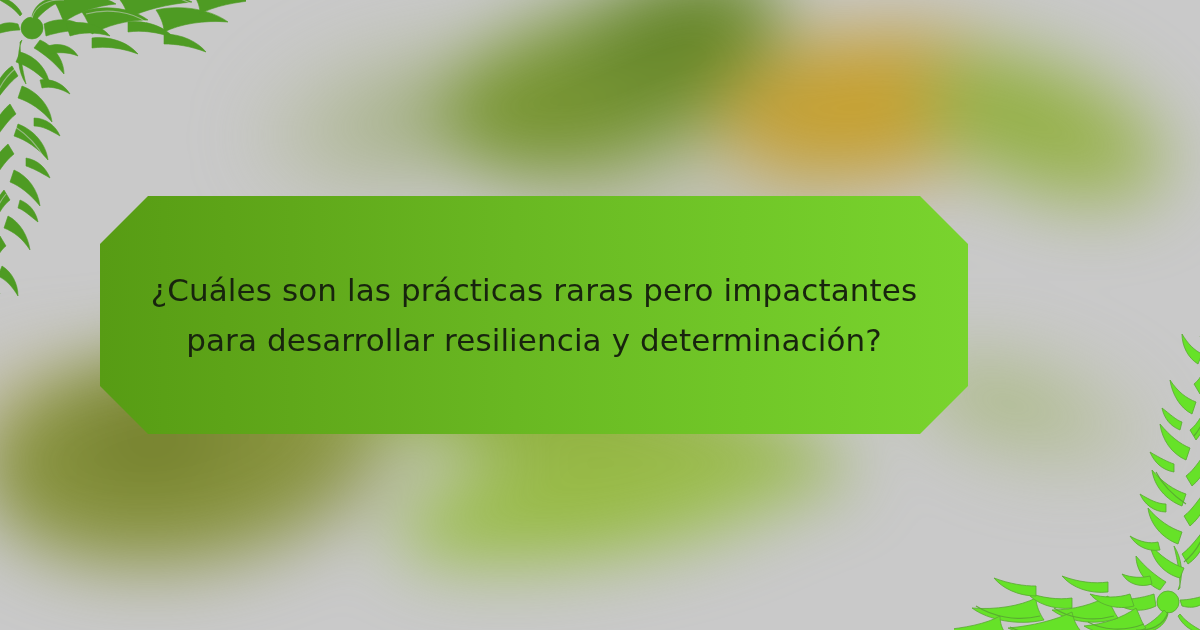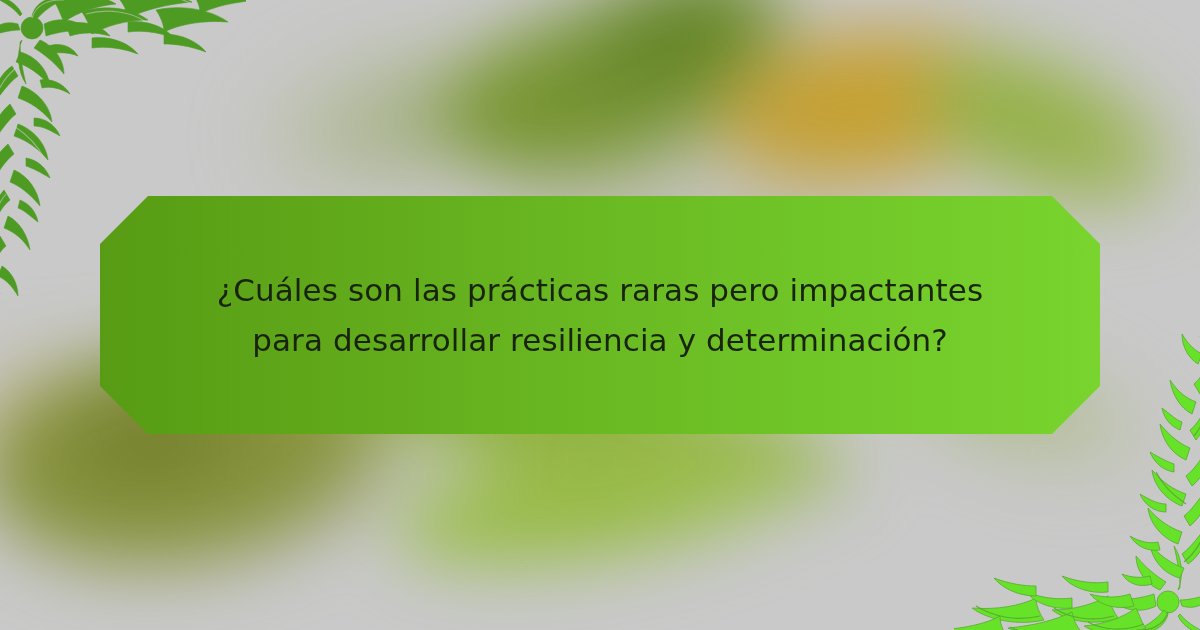--- a/index.html
+++ b/index.html
@@ -125,21 +125,21 @@
     right: -4px; bottom: -6px;
     width: 250px; height: 320px;
     transform: rotate(180deg);
   }
 
   
   .banner {
     position: absolute;
     left: 100px;
     top: 196px;
-    width: 1000px;
+    width: 868px;
     height: 238px;
     background: linear-gradient(90deg, #579c14 0%, #60a81a 22%, #69b822 48%, #71c728 74%, #79d42e 100%);
     clip-path: polygon(
       48px 0,
       calc(100% - 48px) 0,
       100% 48px,
       100% calc(100% - 48px),
       calc(100% - 48px) 100%,
       48px 100%,
       0 calc(100% - 48px),

